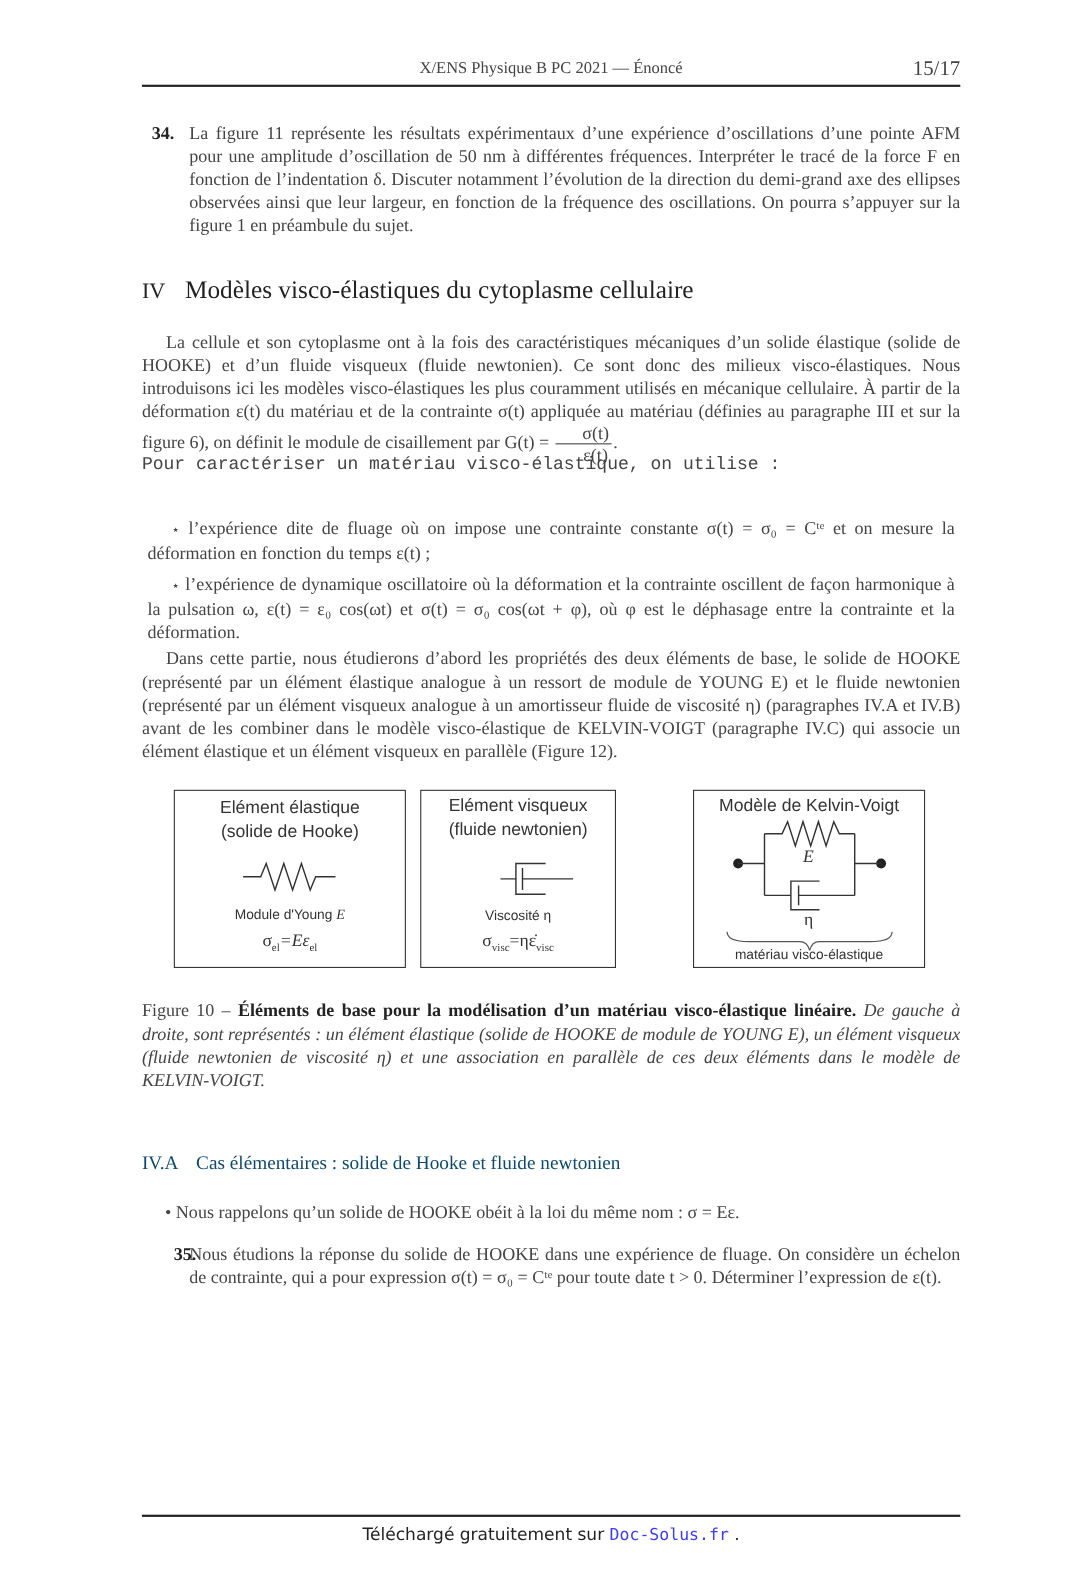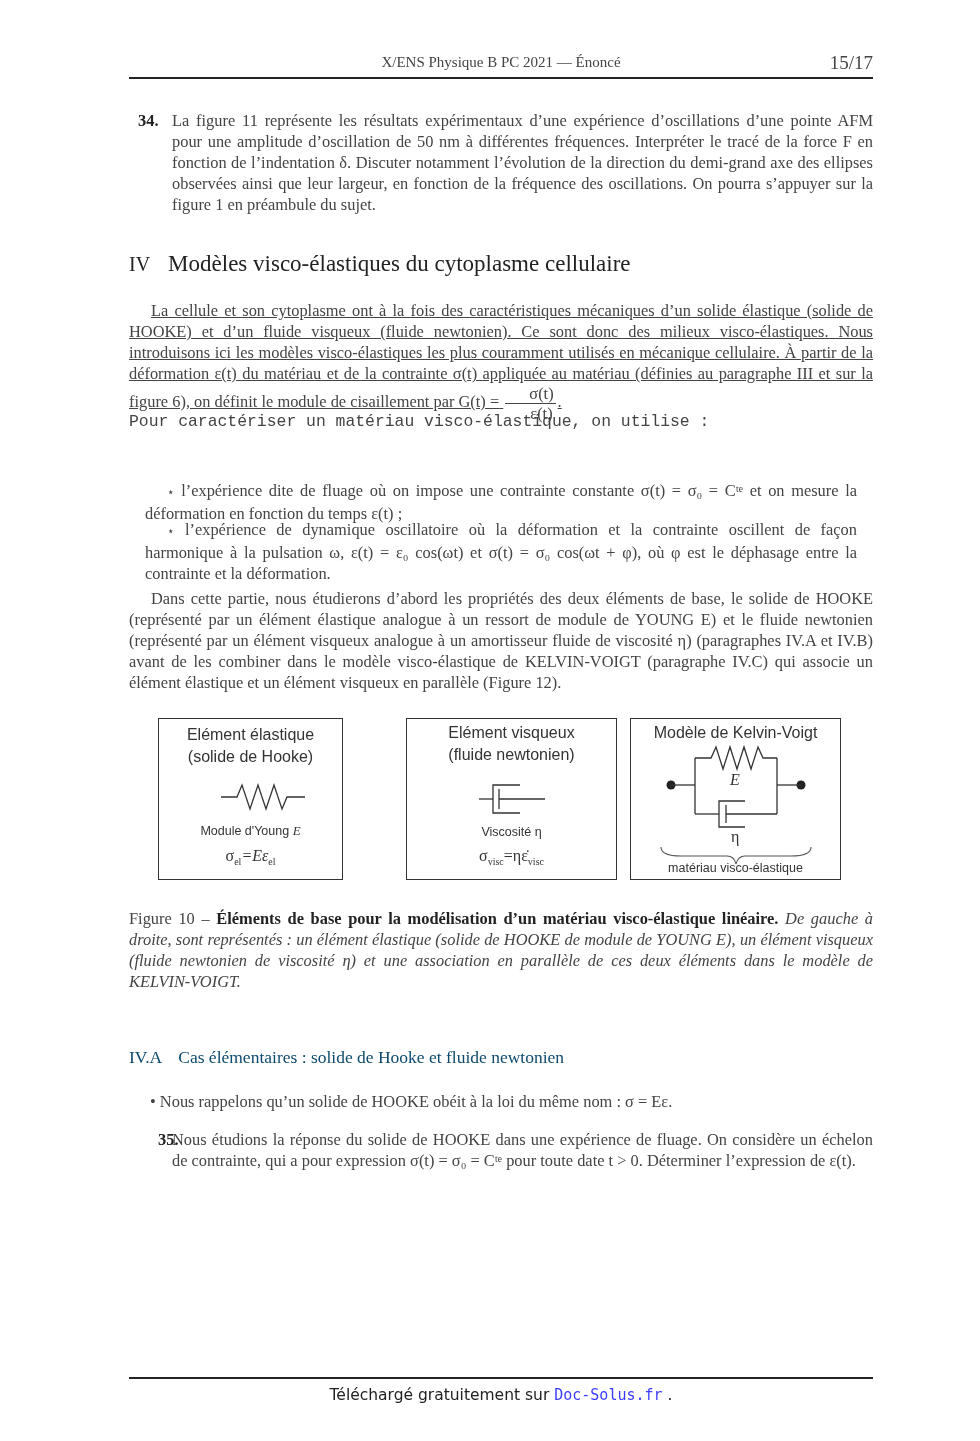--- a/index.html
+++ b/index.html
@@ -16,36 +16,36 @@
   .q-num { font-weight: bold; color: #222; }
   .it { font-style: italic; }
 
   #q34 { left: 138px; top: 110px; width: 735px; }
   #q34 .q-num { position: absolute; left: 0; top: 0; }
   #q34 .q-body { margin-left: 34px; }
 
   #sec-iv { left: 129px; top: 251px; font-size: 23px; color: #222; font-family: "Liberation Serif", serif; }
   #sec-iv .sec-num { font-variant: small-caps; font-size: 20px; margin-right: 18px; }
 
-  #intro-par { left: 129px; top: 300px; width: 744px; text-decoration: underline; }
+  #intro-par { left: 129px; top: 300px; width: 744px; }
   #intro-par p { margin: 0; text-indent: 22px; }
   .frac { display: inline-block; vertical-align: middle; text-align: center; margin: 0 2px; line-height: 19px; }
   .frac .num { display: block; border-bottom: 1px solid #444; padding: 0 2px; }
   .frac .den { display: block; padding: 0 2px; }
 
   #use-line { left: 129px; top: 411px; width: 744px; font-family: Liberation Mono, monospace; }
   #bullet-fluage { left: 129px; top: 464px; width: 744px; }
-  #bullet-dyn { left: 129px; top: 503px; width: 744px; }
-  #bullet-fluage p, #bullet-dyn p { margin: 16px; text-indent: 22px; }
+  #bullet-dyn { left: 129px; top: 515px; width: 744px; }
+  #bullet-fluage p, #bullet-dyn p { margin: 5px; text-indent: 22px; }
   #dans-par { left: 129px; top: 588px; width: 744px; }
   #dans-par p { margin: 0; text-indent: 22px; }
 
   .fig-box { position: absolute; top: 718px; height: 162px; border: 1.5px solid #333; box-sizing: border-box; background: #fff; }
-  #box-elastic { left: 158px; width: 185px; text-decoration: underline; }
-  #box-visc { left: 406px; width: 211px; }
+  #box-elastic { left: 158px; width: 211px; text-decoration: underline; }
+  #box-visc { left: 382px; width: 178px; }
   #box-kv { left: 630px; width: 211px; }
   .box-title { position: absolute; left: 0; right: 0; text-align: center; font-family: "Liberation Sans", sans-serif; font-size: 16px; line-height: 22px; color: #333; }
   .box-label { position: absolute; left: 0; right: 0; text-align: center; font-family: "Liberation Sans", sans-serif; font-size: 12.5px; color: #333; }
   .box-eq { position: absolute; left: 0; right: 0; text-align: center; font-family: "Liberation Serif", serif; font-size: 16px; color: #333; }
   .box-eq sub { font-size: 10px; text-align: center; }
   .box-svg { position: absolute; left: 0; top: 0; }
 
   #fig-caption { left: 129px; top: 908px; width: 744px; }
   #fig-caption .cap-title { font-weight: bold; color: #222; }
   #fig-caption .cap-desc { font-style: italic; }

